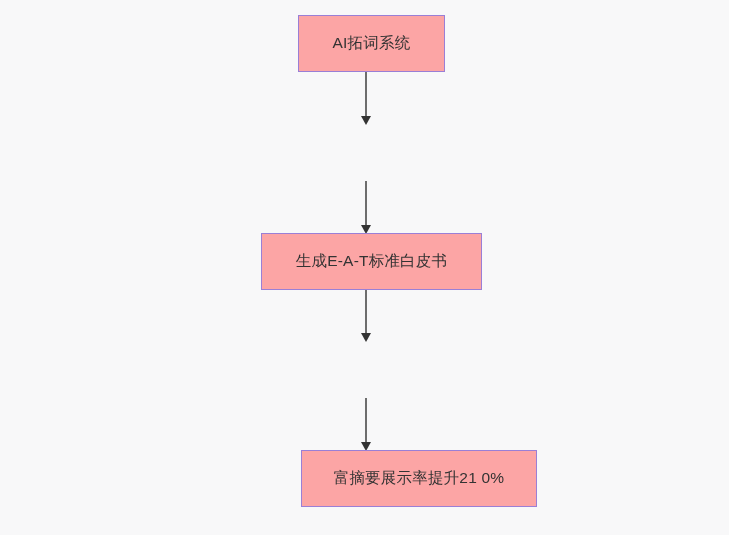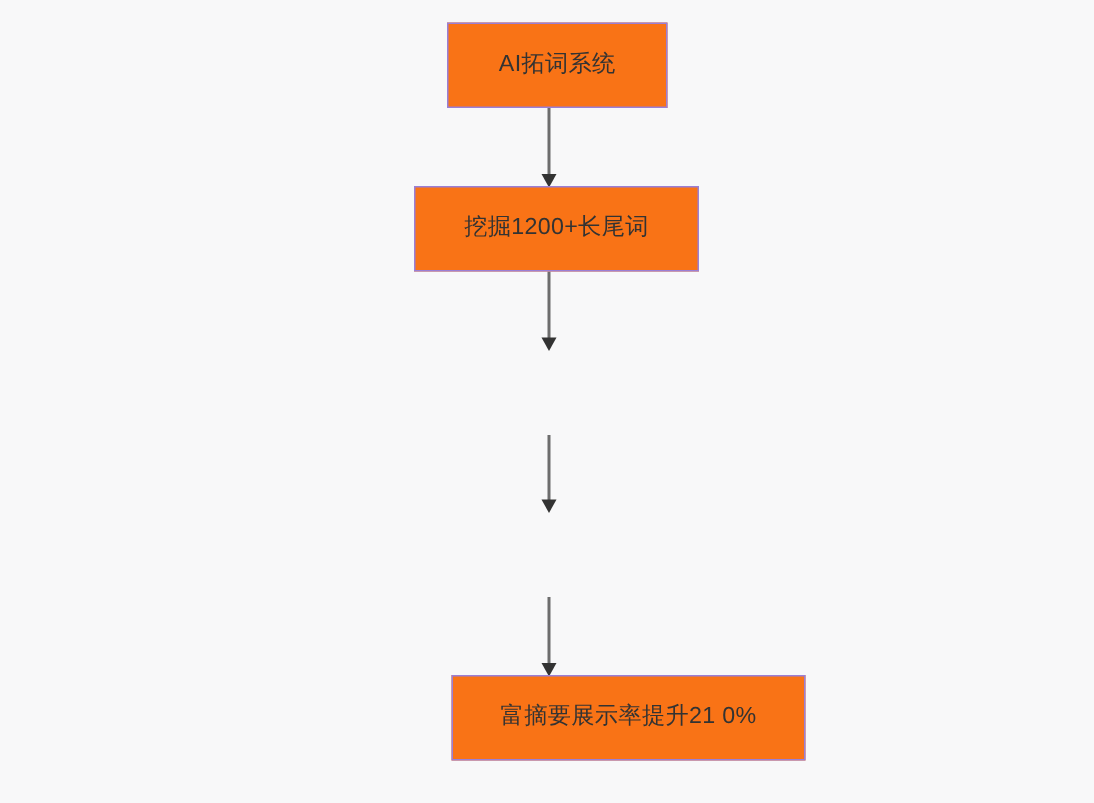--- a/index.html
+++ b/index.html
@@ -14,21 +14,21 @@
     overflow: hidden;
   }
   #flowchart {
     position: relative;
     width: 729px;
     height: 535px;
   }
   .node {
     position: absolute;
     box-sizing: border-box;
-    background: #f97316;
+    background: #fca5a5;
     border: 1.6px solid #9a7fd6;
     display: flex;
     align-items: center;
     justify-content: center;
     text-align: center;
   }
   .node-label {
     font-size: 15.5px;
     line-height: 1.2;
     color: #333333;
@@ -70,23 +70,23 @@
 
   <svg class="edge" style="left:361px; top:398px; width:10px; height:53px;" viewBox="0 0 10 53">
     <line class="edge-line" x1="5" y1="0" x2="5" y2="45"></line>
     <polygon class="edge-head" points="0,44 10,44 5,53"></polygon>
   </svg>
 
   <div class="node" style="left:298px; top:15px; width:147px; height:57px;">
     <span class="node-label">AI拓词系统</span>
   </div>
 
-  <div class="node" style="left:276px; top:124px; width:190px; height:57px;">
-    <span class="node-label">挖掘1200+长尾词</span>
+
+  <div class="node" style="left:261px; top:233px; width:221px; height:57px;">
+    <span class="node-label">生成E-A-T标准白皮书</span>
   </div>
-
 
 
   <div class="node" style="left:253px; top:450px; width:236px; height:57px;margin-left:48px;">
     <span class="node-label">富摘要展示率提升21 0%</span>
   </div>
 
 </div>
 
 </body></html>

